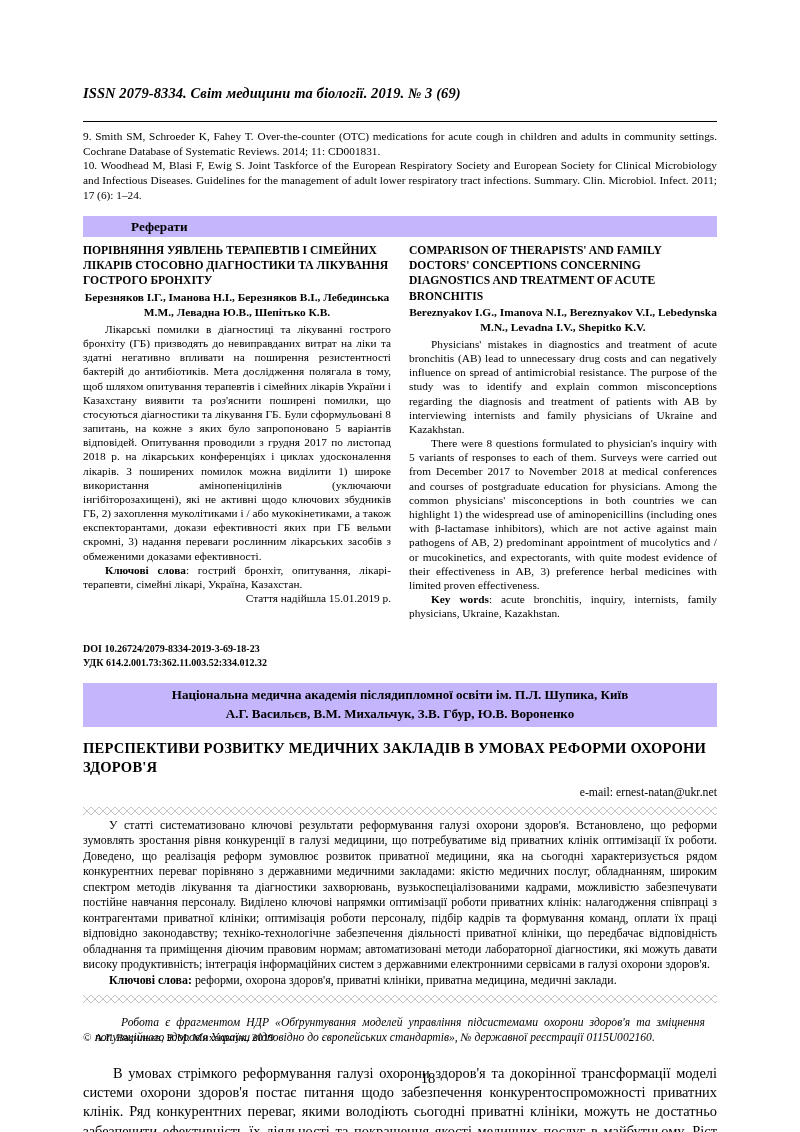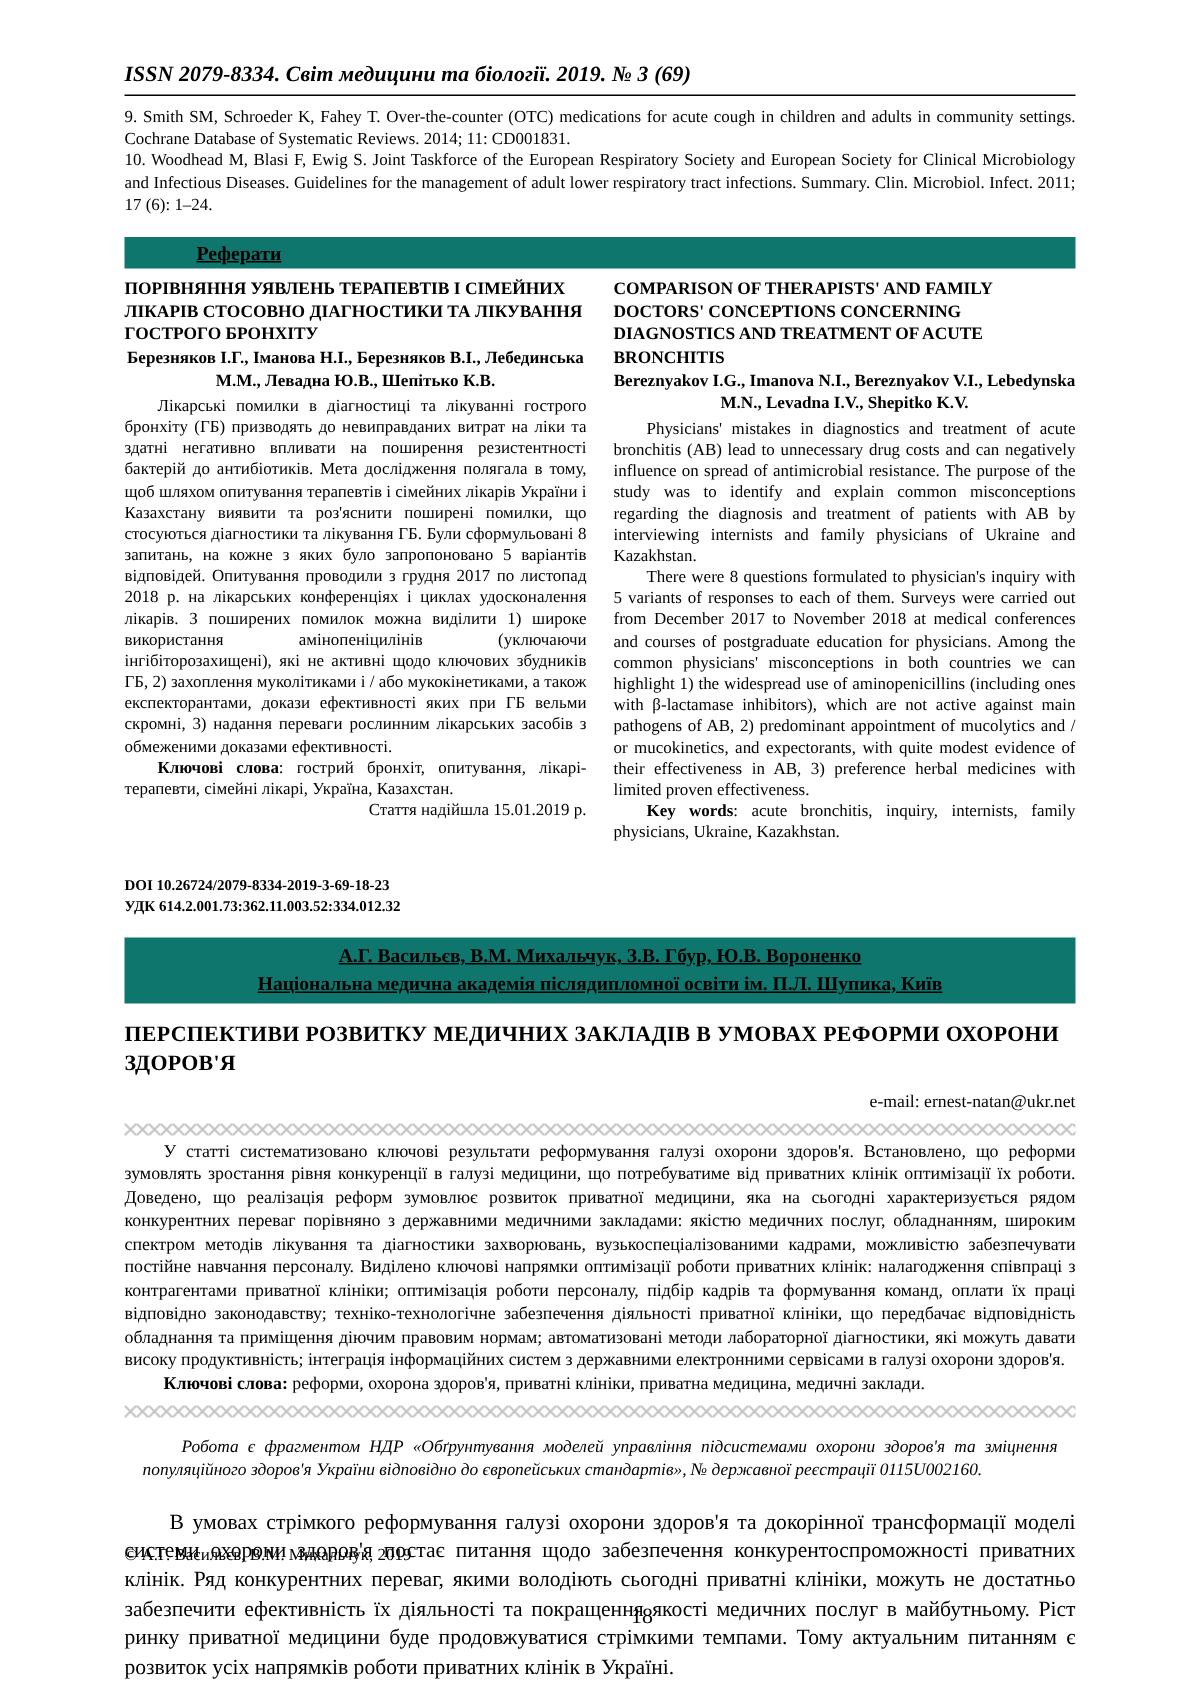--- a/index.html
+++ b/index.html
@@ -28,40 +28,40 @@
     top: 42px;
     width: 634px;
   }
 
   
   .runhead {
     font-style: italic;
     font-weight: bold;
     font-size: 14.5px;
     letter-spacing: 0.1px;
-    padding-bottom: 4px;
+    padding-bottom: 19px;
     border-bottom: 1.6px solid #000;
     white-space: nowrap;
+    margin-top: 43px;
   }
 
   
   .refs {
     margin-top: 7px;
     font-size: 11.3px;
     line-height: 1.30;
     text-align: justify;
   }
   .refs p { margin: 0; }
 
   
   .band {
-    background: #0f766e;
+    background: #c4b5fd;
     margin-top: 14px;
     padding: 2px 0 2px 0;
-    text-decoration: underline;
   }
   .band-referaty {
     font-weight: bold;
     font-size: 13.2px;
     padding-left: 48px;
     height: 17px;
     line-height: 17px;
   }
   .band-authors2 {
     text-align: center;
@@ -234,22 +234,22 @@
       </div>
 
     </div>
 
     <div class="doi-block">
       <div>DOI 10.26724/2079-8334-2019-3-69-18-23</div>
       <div>УДК 614.2.001.73:362.11.003.52:334.012.32</div>
     </div>
 
     <div class="band band-authors2">
+      <div>Національна медична академія післядипломної освіти ім. П.Л. Шупика, Київ</div>
       <div>А.Г. Васильєв, В.М. Михальчук, З.В. Гбур, Ю.В. Вороненко</div>
-      <div>Національна медична академія післядипломної освіти ім. П.Л. Шупика, Київ</div>
     </div>
 
     <div class="art-title">ПЕРСПЕКТИВИ РОЗВИТКУ МЕДИЧНИХ ЗАКЛАДІВ В УМОВАХ РЕФОРМИ ОХОРОНИ ЗДОРОВ'Я</div>
 
     <div class="email">e-mail: ernest-natan@ukr.net</div>
 
     <div class="wavy"></div>
 
     <div class="summary">
       <p>У статті систематизовано ключові результати реформування галузі охорони здоров'я. Встановлено, що реформи зумовлять зростання рівня конкуренції в галузі медицини, що потребуватиме від приватних клінік оптимізації їх роботи. Доведено, що реалізація реформ зумовлює розвиток приватної медицини, яка на сьогодні характеризується рядом конкурентних переваг порівняно з державними медичними закладами: якістю медичних послуг, обладнанням, широким спектром методів лікування та діагностики захворювань, вузькоспеціалізованими кадрами, можливістю забезпечувати постійне навчання персоналу. Виділено ключові напрямки оптимізації роботи приватних клінік: налагодження співпраці з контрагентами приватної клініки; оптимізація роботи персоналу, підбір кадрів та формування команд, оплати їх праці відповідно законодавству; техніко-технологічне забезпечення діяльності приватної клініки, що передбачає відповідність обладнання та приміщення діючим правовим нормам; автоматизовані методи лабораторної діагностики, які можуть давати високу продуктивність; інтеграція інформаційних систем з державними електронними сервісами в галузі охорони здоров'я.</p>

